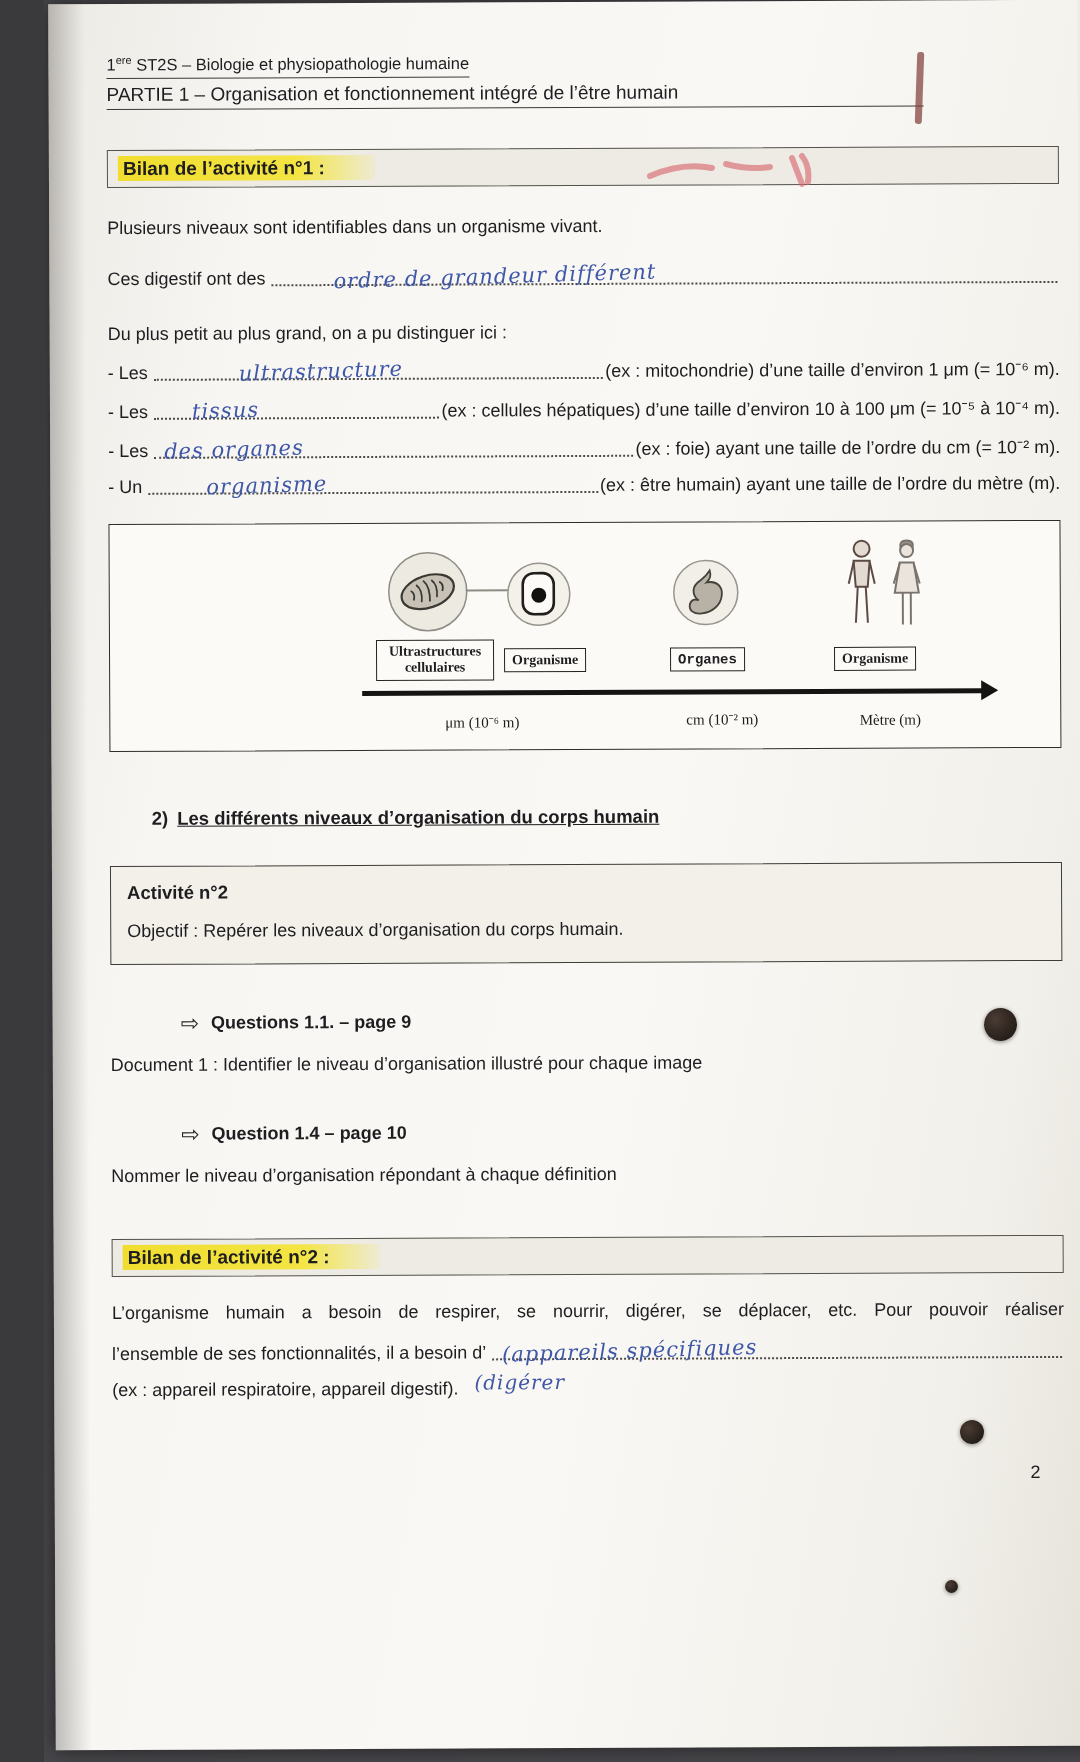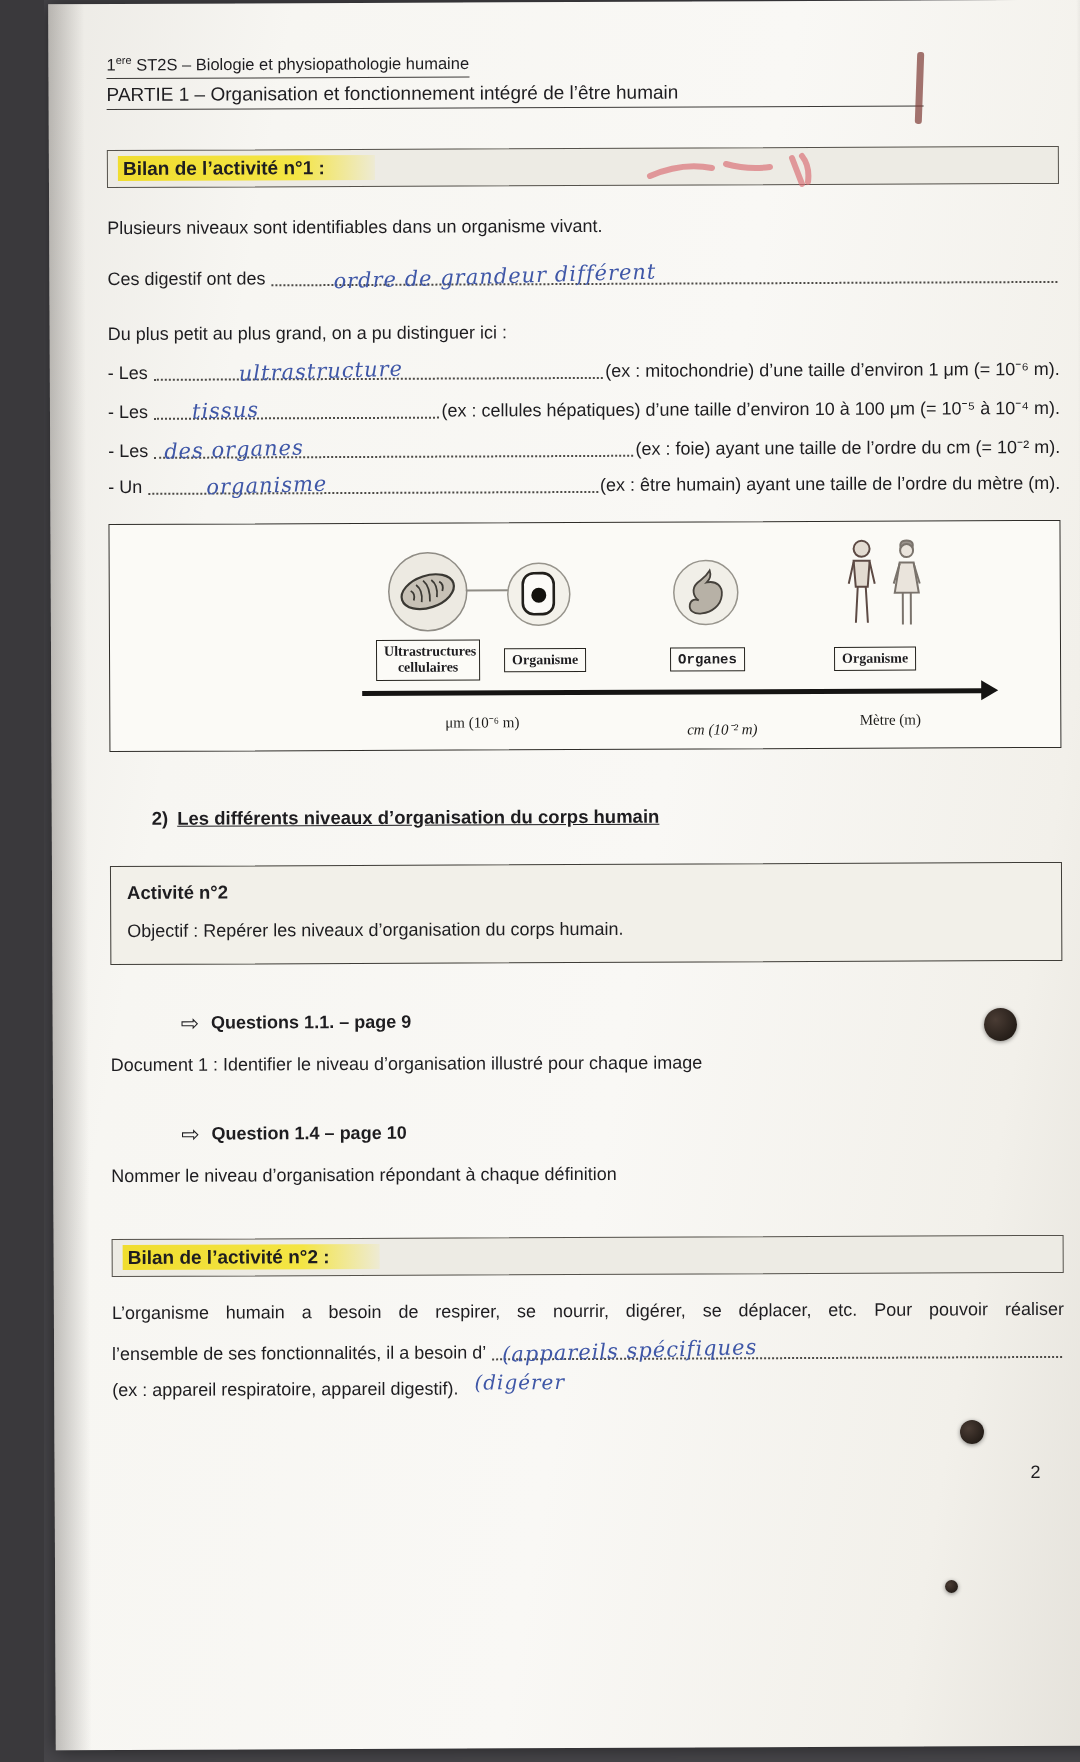--- a/index.html
+++ b/index.html
@@ -56,30 +56,30 @@
     border:1.8px solid #2f2d29; background:#fbfaf6; }
   .fx { position:absolute; }
   .mito   { left:276px; top:26px; width:84px; height:84px; }
   .cellsvg{ left:396px; top:38px; width:66px; height:66px; }
   .organ  { left:562px; top:36px; width:68px; height:68px; }
   .humans { left:722px; top:14px; width:110px; height:100px; }
   .fconn  { position:absolute; left:356px; top:66px; width:44px; height:2px; background:#8f8c85; }
   .flabel { position:absolute; border:1.6px solid #26241f; background:#fcfbf7;
     font-family:"Liberation Serif", serif; font-weight:bold; font-size:14px;
     text-align:center; padding:3px 7px; line-height:1.2; }
-  .l-ultra { left:266px; top:116px; width:104px; }
+  .l-ultra { left:266px; top:116px; width:118px; }
   .l-cell  { left:394px; top:125px; }
   .l-org   { left:560px; top:125px;font-family:Liberation Mono, monospace; }
   .l-orgm  { left:724px; top:125px; }
   .farrow { position:absolute; left:252px; right:78px; top:167px; height:5px; background:#151413; }
   .farrow::after { content:""; position:absolute; right:-16px; top:-7.5px;
     border-left:17px solid #151413; border-top:10px solid transparent; border-bottom:10px solid transparent; }
   .fscale { position:absolute; font-family:"Liberation Serif", serif; font-size:15px;
     width:160px; text-align:center; color:#1d1c1a; }
-  .s-um { left:292px; top:188px; } .s-cm { left:532px; top:196px;font-style:italic; } .s-m { left:700px; top:190px; }
+  .s-um { left:292px; top:188px; } .s-cm { left:532px; top:186px; } .s-m { left:700px; top:190px; }
 
   
   .sec { margin:56px 0 0 42px; font-size:18.5px; font-weight:bold; }
   .sec-title { text-decoration:underline; margin-left:9px; }
 
   
   .act-box { border:1.4px solid #3f3d38; background:#f2f0e9; margin-top:36px; padding:15px 16px 22px; }
   .act-title { font-weight:bold; font-size:18.5px; }
   .act-obj { margin-top:17px; font-size:18px; }
   .obj-label { }

